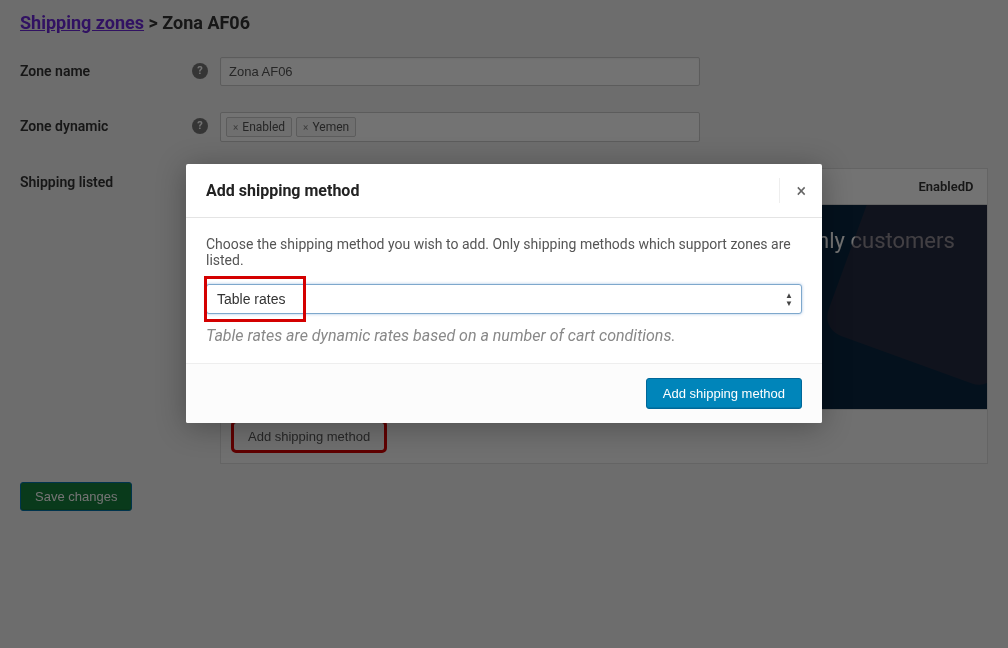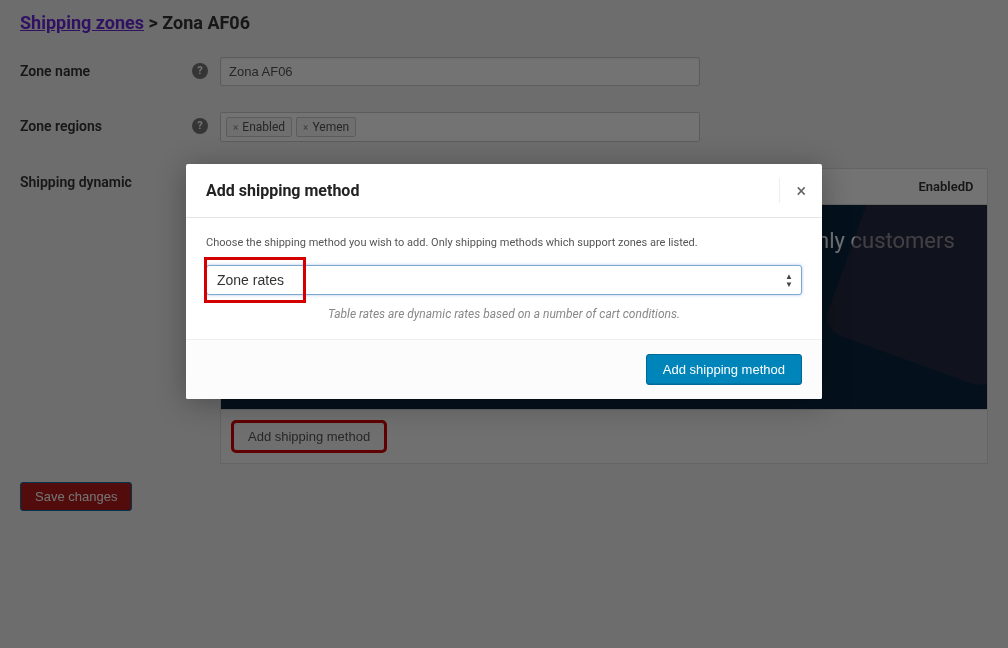--- a/index.html
+++ b/index.html
@@ -132,21 +132,21 @@
     border:1px solid #aaa;
     background:#f7f7f7;
     padding: 6px 14px;
     font-size:13px;
     border-radius:3px;
     cursor:pointer;
     color:#555;
   }
   .btn-primary {
     border:1px solid #0073aa;
-    background:#b91c1c;
+    background:#15803d;
     color:#fff;
     font-size:13px;
     padding: 6px 14px;
     border-radius:3px;
     cursor:pointer;
     box-shadow: inset 0 -1px rgba(0,0,0,.1);
   }
   .save-row { margin-top: 18px; }
 
   .red-box {
@@ -190,21 +190,21 @@
     padding: 2px 6px;
     border-left: 1px solid #eee;
     margin-right:-10px;
     padding-left:16px;
     display:inline-block;
   }
   .modal-b {
     padding: 18px 20px 8px 20px;
   }
   .modal-b .instr {
-    font-size: 11px;
+    font-size: 14px;
     color:#555;
     margin-bottom: 16px;
   }
   .select-wrap {
     position:relative;
   }
   .fake-select {
     width:100%;
     border:1px solid #7ea8cc;
     border-radius: 3px;
@@ -227,26 +227,25 @@
     transform:translateY(-50%);
     display:flex;
     flex-direction:column;
     gap:1px;
     font-size:8px;
     color:#444;
     line-height:7px;
     pointer-events:none;
   }
   .sel-desc {
-    font-size: 12px;
+    font-size: 16px;
     color:#888;
     font-style: italic;
     margin-top: 12px;
     margin-bottom: 10px;
-    text-align: center;
   }
   .modal-f {
     border-top:1px solid #eee;
     background:#fcfcfc;
     padding: 14px 20px;
     text-align:right;
   }
   .modal-f .btn-primary {
     background:#0085ba;
     border-color:#006799;
@@ -268,40 +267,40 @@
       <span>Zone name</span>
       <span class="help">?</span>
     </div>
     <div class="field">
       <input class="text-input" value="Zona AF06" style="">
     </div>
   </div>
 
   <div class="row">
     <div class="row-label">
-      <span>Zone regions</span>
+      <span>Zone dynamic</span>
       <span class="help">?</span>
     </div>
     <div class="field">
       <div class="tags">
         <span class="tag">
             <span class="x">×</span>
             <span>Enabled</span>
           </span>
         <span class="tag">
             <span class="x">×</span>
             <span>Yemen</span>
           </span>
       </div>
     </div>
   </div>
 
   <div class="row" style="margin-bottom:0;">
     <div class="row-label" style="align-items:flex-start;">
-      <span>Shipping dynamic</span>
+      <span>Shipping listed</span>
     </div>
     <div class="methods-area">
       <div class="methods-header">
         <div class="col-title">Title</div>
         <div class="col-enabled">Enabled</div>
         <div style="width:10px;overflow:hidden;">D</div>
       </div>
       <div class="hint-block">
         <span>You can add multiple shipping methods within this zone. Only customers within the zone will see them.</span>
         <div class="accent"></div>
@@ -321,21 +320,21 @@
   <div class="modal">
     <div class="modal-h">
       <div class="title">Add shipping method</div>
       <div class="close">×</div>
     </div>
     <div class="modal-b">
       <div class="instr">Choose the shipping method you wish to add. Only shipping methods which support zones are listed.</div>
       <div class="select-wrap">
         <div class="red-box" style="display:inline-block;position:absolute;left:0;top:-6px;width:98px;height:42px;z-index:5;pointer-events:none;"></div>
         <button class="fake-select">
-          <span>Zone rates</span>
+          <span>Table rates</span>
           <span class="sort-carets">
               <span>▲</span>
               <span>▼</span>
             </span>
         </button>
       </div>
       <div class="sel-desc">Table rates are dynamic rates based on a number of cart conditions.</div>
     </div>
     <div class="modal-f">
       <button class="btn-primary">Add shipping method</button>

